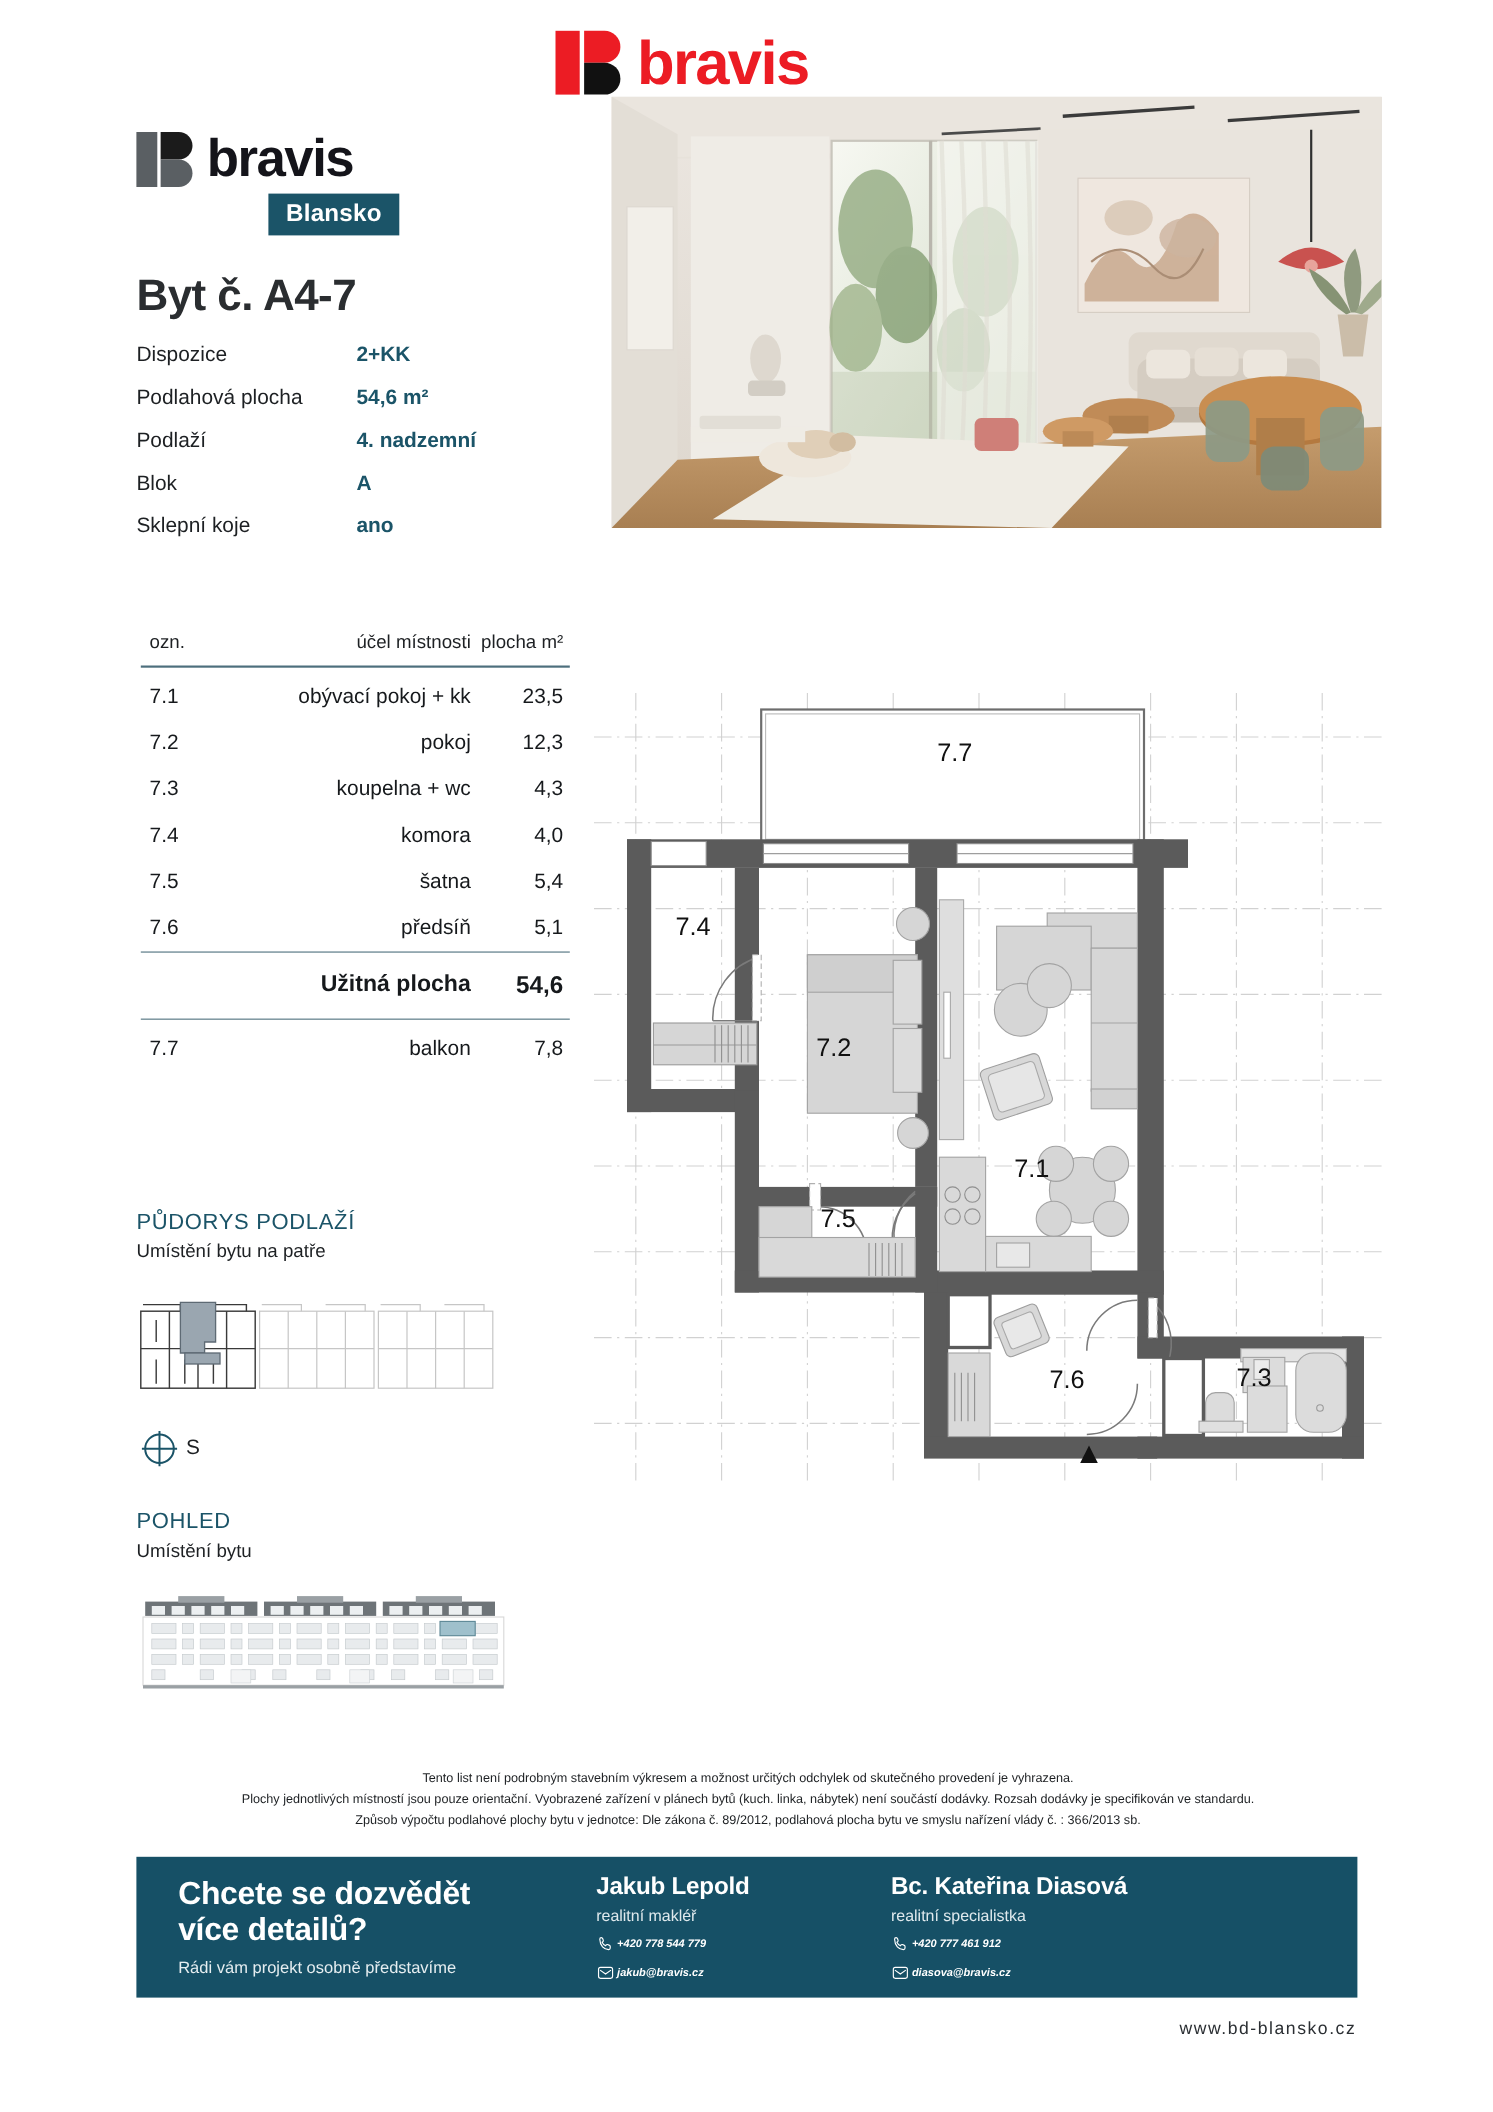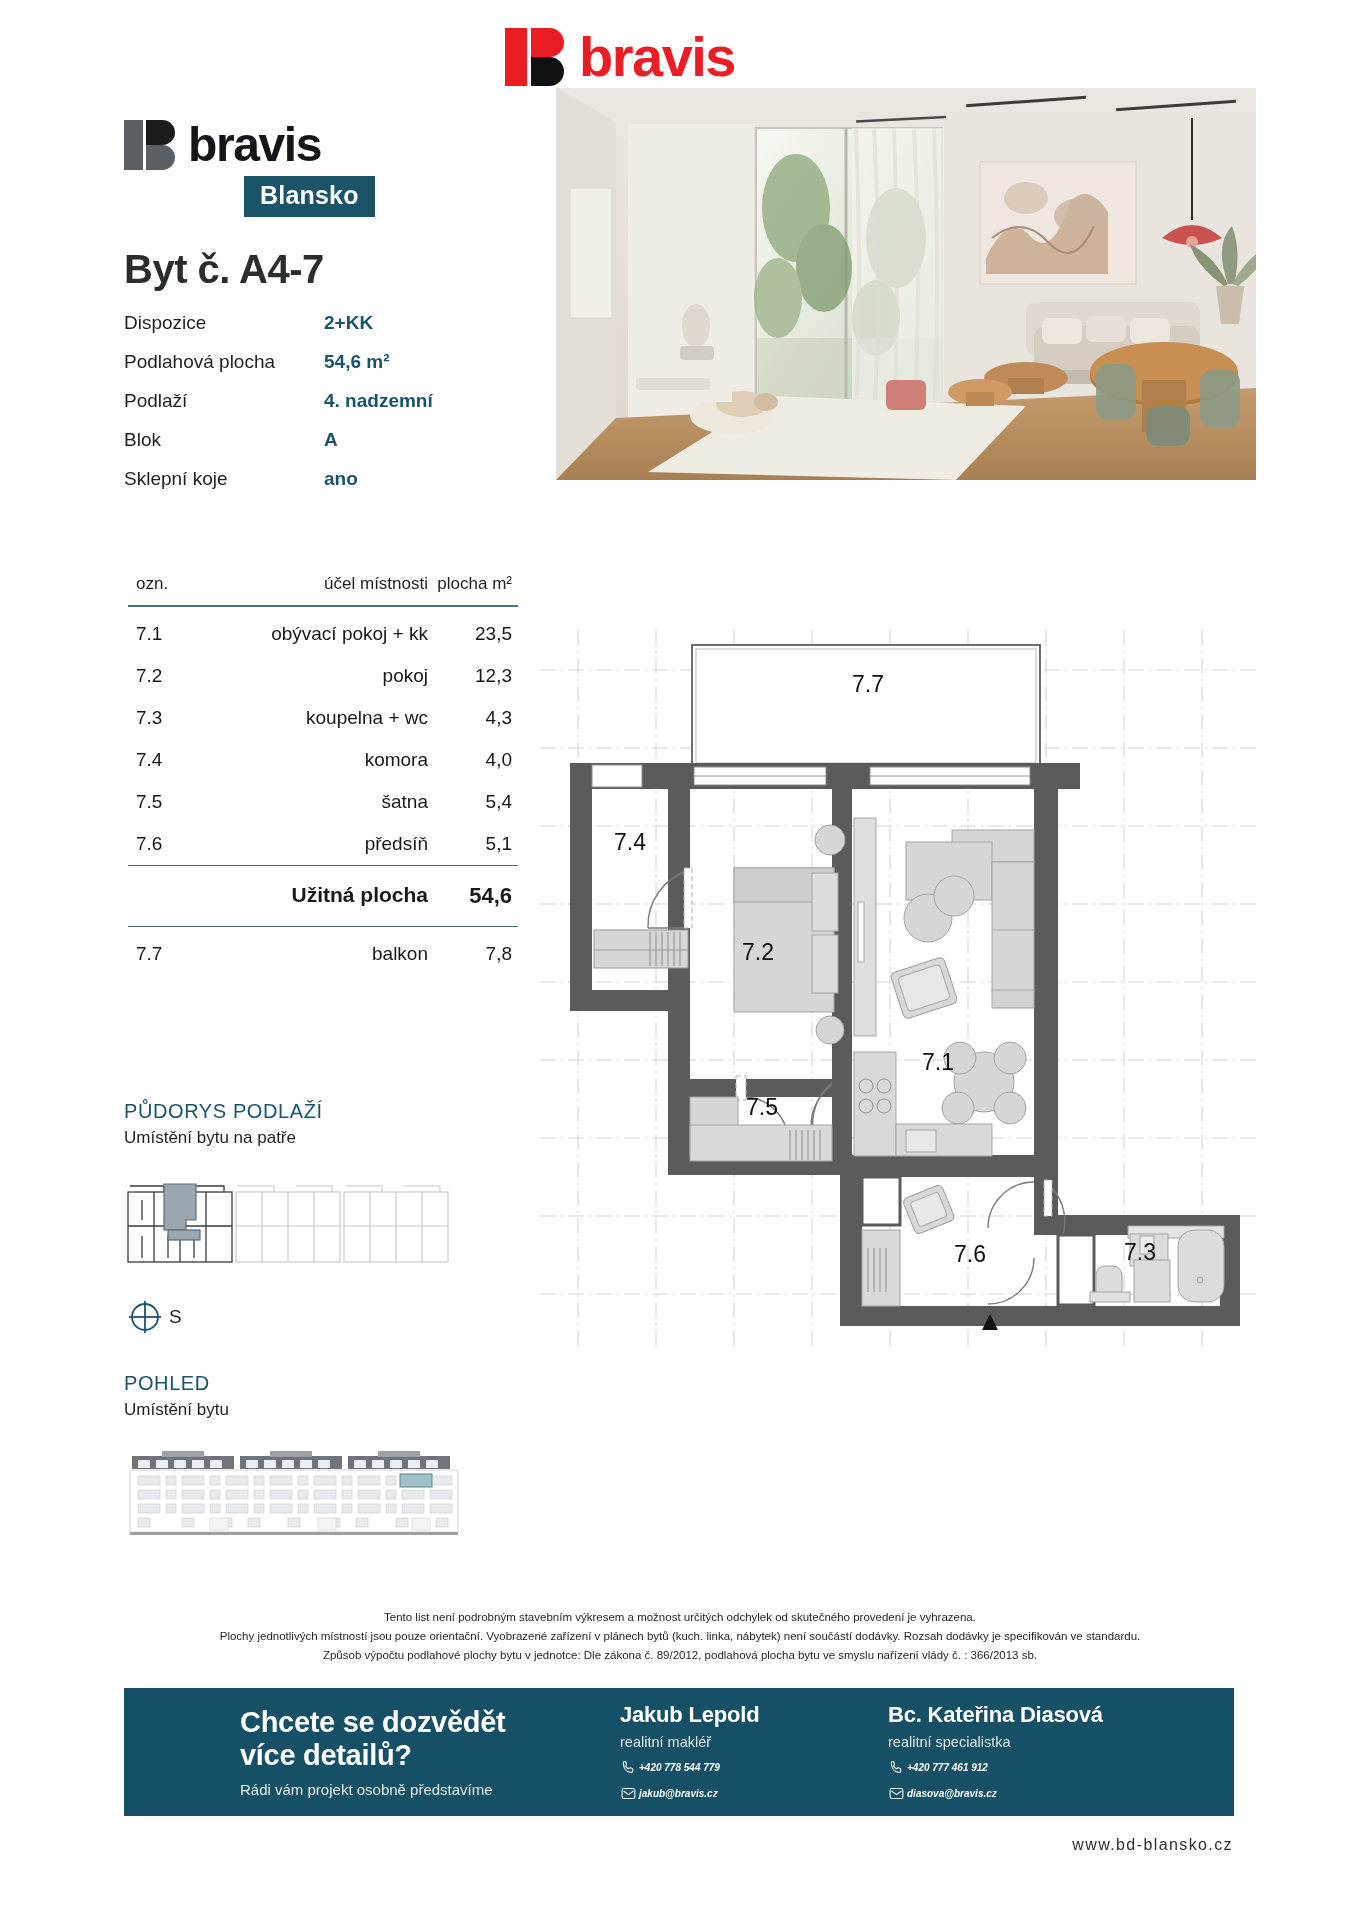--- a/index.html
+++ b/index.html
@@ -24,21 +24,21 @@
 
   
   .brand { position: absolute; left: 124px; top: 120px; }
   .brand-row { display: flex; align-items: center; gap: 12px; }
   .brand .bravis-mark { width: 52px; height: 50px; }
   .brand .bravis-mark .bar { width: 19px; height: 50px; background: #5a5f63; }
   .brand .bravis-mark .bowl-top { left: 22px; width: 29px; height: 25px; background: #1b1b1b; border-radius: 0 14px 14px 0; }
   .brand .bravis-mark .bowl-bot { left: 22px; top: 25px; width: 29px; height: 25px; background: #5a5f63; border-radius: 0 14px 14px 0; }
   .brand-word { font-size: 48px; font-weight: 700; color: #14141a; letter-spacing: -1.4px; line-height: 1; }
   .brand-badge { margin-left: 120px; margin-top: 6px; display: inline-block; background: #1b5468;
-    color: #fff; font-size: 25px; font-weight: 600; padding: 5px 16px 7px 16px; letter-spacing: .2px; }
+    color: #fff; font-size: 22px; font-weight: 600; padding: 5px 16px 7px 16px; letter-spacing: .2px; }
 
   .unit-title { position: absolute; left: 124px; top: 247px; font-size: 40px; font-weight: 700; color: #2a2d30; letter-spacing: -.5px; }
 
   
   .specs { position: absolute; left: 124px; top: 312px; width: 330px; }
   .spec-row { display: flex; margin-bottom: 17px; font-size: 19px; }
   .spec-key { width: 200px; color: #1d2023; }
   .spec-val { color: #1b5468; font-weight: 700; }
 
   
@@ -69,21 +69,21 @@
   .mini-plan { position: absolute; left: 124px; top: 1180px; width: 340px; height: 92px; }
   .compass { position: absolute; left: 128px; top: 1300px; display: flex; align-items: center; gap: 7px; }
   .compass-label { font-size: 19px; color: #1d2023; }
   .elev { position: absolute; left: 124px; top: 1448px; width: 340px; height: 92px; }
 
   
   .disclaimer { position: absolute; left: 140px; top: 1608px; width: 1080px; text-align: center;
     font-size: 11.5px; line-height: 1.65; color: #1d2023; }
 
   
-  .footer { position: absolute; left: 124px; top: 1688px; width: 1110px; height: 128px; background: #165066; color: #fff; display: flex; align-items: center; justify-content: center; }
+  .footer { position: absolute; left: 124px; top: 1688px; width: 1110px; height: 128px; background: #165066; color: #fff; display: flex; align-items: center; }
   .f-left { width: 418px; padding-left: 38px; }
   .f-head { font-size: 29px; font-weight: 700; line-height: 1.12; letter-spacing: -.3px; }
   .f-sub { font-size: 15px; margin-top: 10px; color: #e6eef1; }
   .f-person { width: 268px; }
   .f-name { font-size: 22px; font-weight: 700; letter-spacing: -.2px; }
   .f-role { font-size: 14.5px; margin-top: 6px; color: #dfe9ed; }
   .f-line { display: flex; align-items: center; gap: 2px; margin-top: 9px; font-size: 10px; font-weight: 700; font-style: italic; }
   .f-line.mail { font-weight: 700; }
   .f-ico { width: 17px; height: 17px; flex: none; }
   .website { position: absolute; right: 124px; top: 1836px; font-size: 16px; color: #2b2f33; letter-spacing: 1.4px; }

